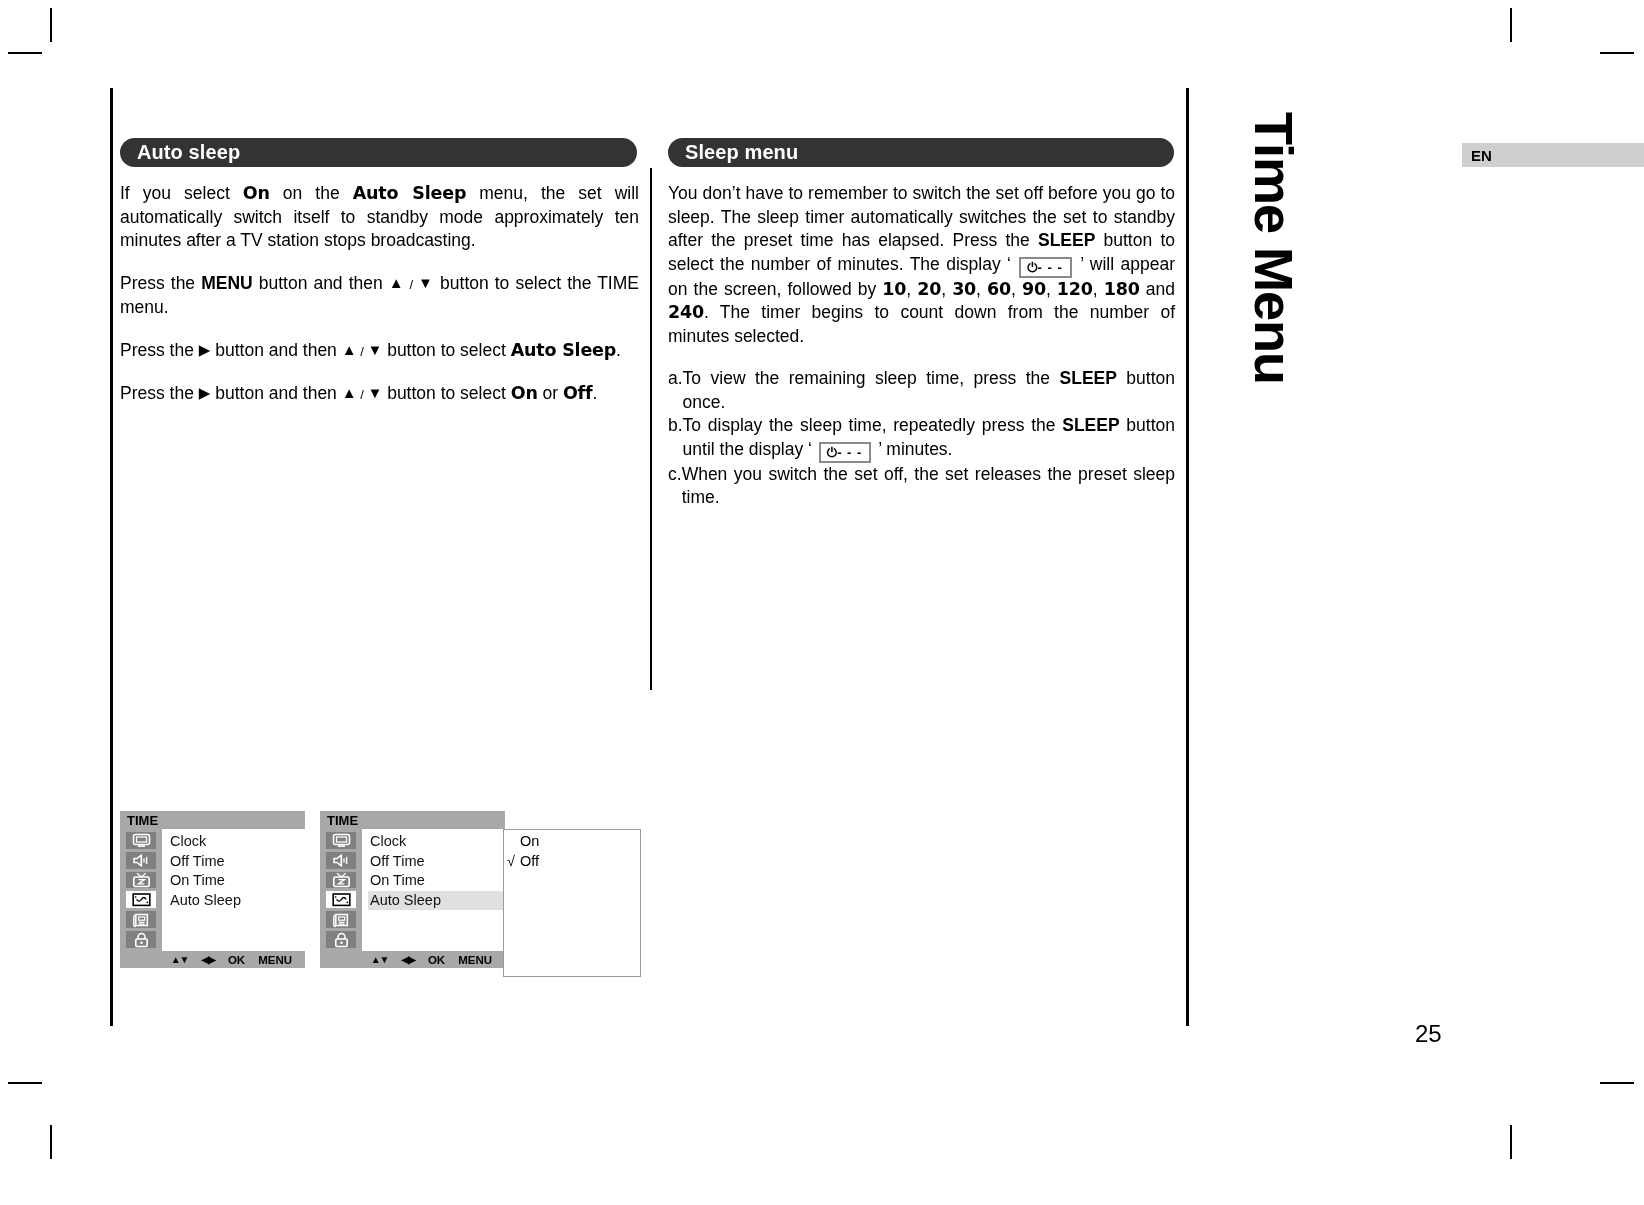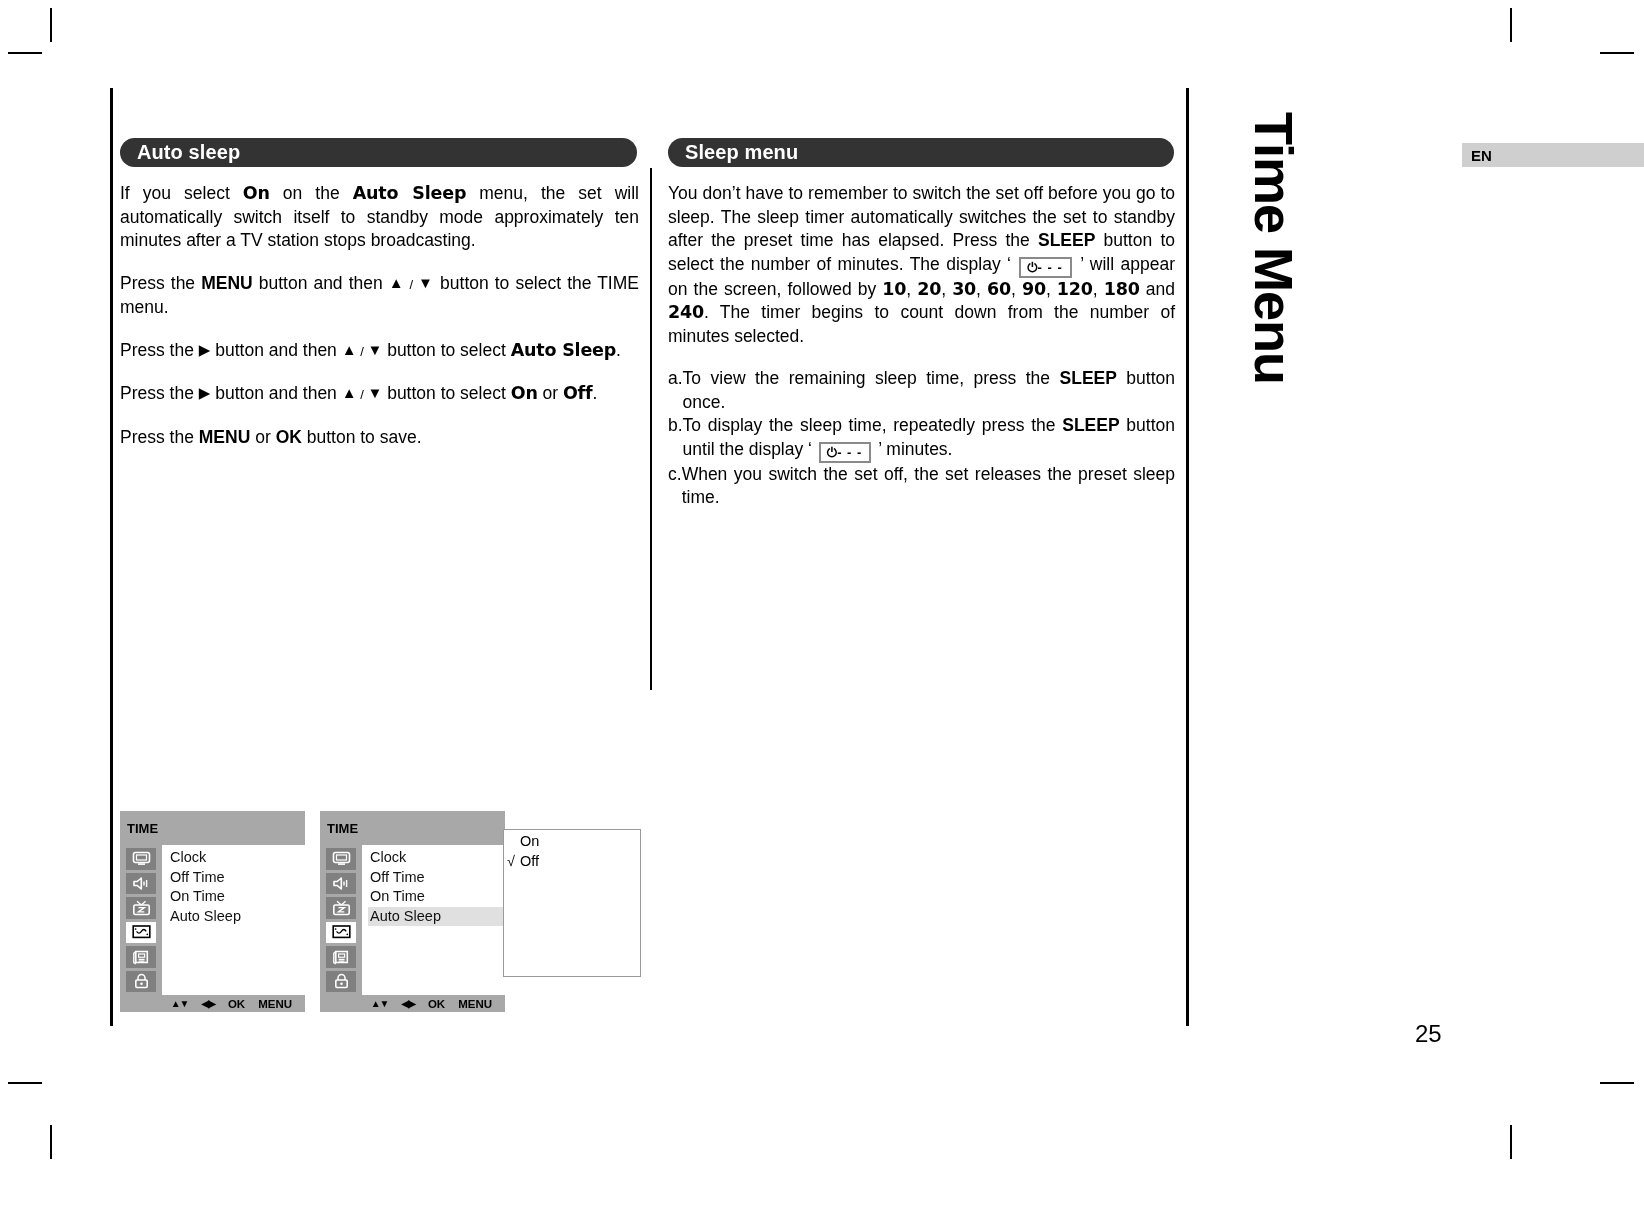--- a/index.html
+++ b/index.html
@@ -118,33 +118,33 @@
   .note-list li .lbl { flex: 0 0 auto; }
   .note-list li .txt { flex: 1 1 auto; }
 
   
   .osd {
     position: absolute;
     background: #ffffff;
     box-sizing: border-box;
   }
   .osd-title {
-    height: 34px;
+    height: 18px;
     background: #a8a8a8;
     color: #000;
     font-size: 13px;
     font-weight: bold;
     display: flex;
     align-items: center;
     padding-left: 7px;
     box-sizing: border-box;
   }
   .osd-body {
     display: flex;
-    height: 150px;
+    height: 122px;
     background: #ffffff;
   }
   .osd-iconbar {
     width: 42px;
     background: #a8a8a8;
     display: flex;
     flex-direction: column;
     align-items: center;
     padding-top: 3px;
     box-sizing: border-box;
@@ -269,21 +269,20 @@
 <div class="col" id="col-left">
 
   <p class="para"><span>If you select </span><span class="bb">On</span><span> on the </span><span class="bb">Auto Sleep</span><span> menu, the set will automatically switch itself to standby mode approximately ten minutes after a TV station stops broadcasting.</span></p>
 
   <p class="para"><span>Press the </span><span class="b">MENU</span><span> button and then </span><span class="arrow">▲</span><span class="slash"> / </span><span class="arrow">▼</span><span> button to select the TIME menu.</span></p>
 
   <p class="para"><span>Press the </span><span class="arrow">▶</span><span> button and then </span><span class="arrow">▲</span><span class="slash"> / </span><span class="arrow">▼</span><span> button to select </span><span class="bb">Auto Sleep</span><span>.</span></p>
 
   <p class="para"><span>Press the </span><span class="arrow">▶</span><span> button and then </span><span class="arrow">▲</span><span class="slash"> / </span><span class="arrow">▼</span><span> button to select </span><span class="bb">On</span><span> or </span><span class="bb">Off</span><span>.</span></p>
 
-  <p class="para tight"><span>Press the </span><span class="b">MENU</span><span> or </span><span class="b">OK</span><span> button to save.</span></p>
 
 </div>
 
 <div class="col" id="col-right">
 
   <p class="para"><span>You don’t have to remember to switch the set off before you go to sleep. The sleep timer automatically switches the set to standby after the preset time has elapsed. Press the </span><span class="b">SLEEP</span><span> button to select the number of minutes. The display ‘ </span><span class="sleep-box"><span class="pwr">⏻</span><span class="dashes">- - -</span></span><span> ’ will appear on the screen, followed by </span><span class="bb">10</span><span>, </span><span class="bb">20</span><span>, </span><span class="bb">30</span><span>, </span><span class="bb">60</span><span>, </span><span class="bb">90</span><span>, </span><span class="bb">120</span><span>, </span><span class="bb">180</span><span> and </span><span class="bb">240</span><span>. The timer begins to count down from the number of minutes selected.</span></p>
 
 
   <ul class="note-list">
     <li>

